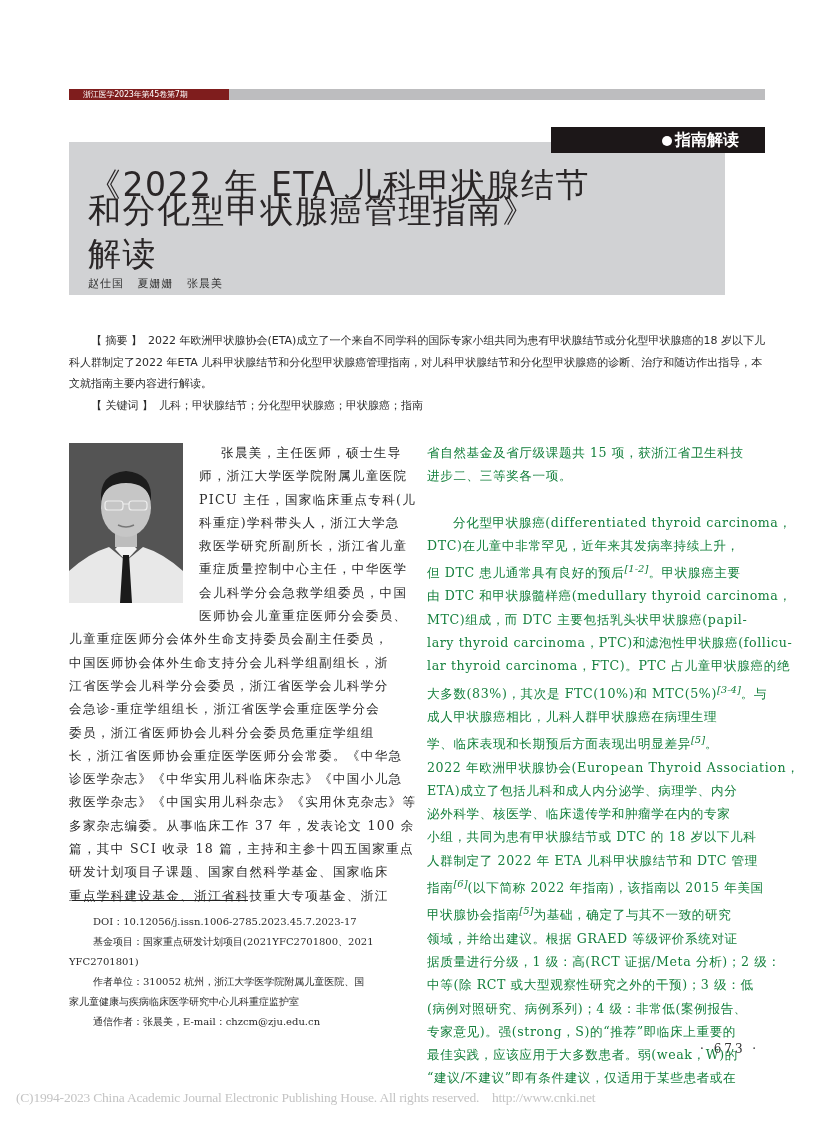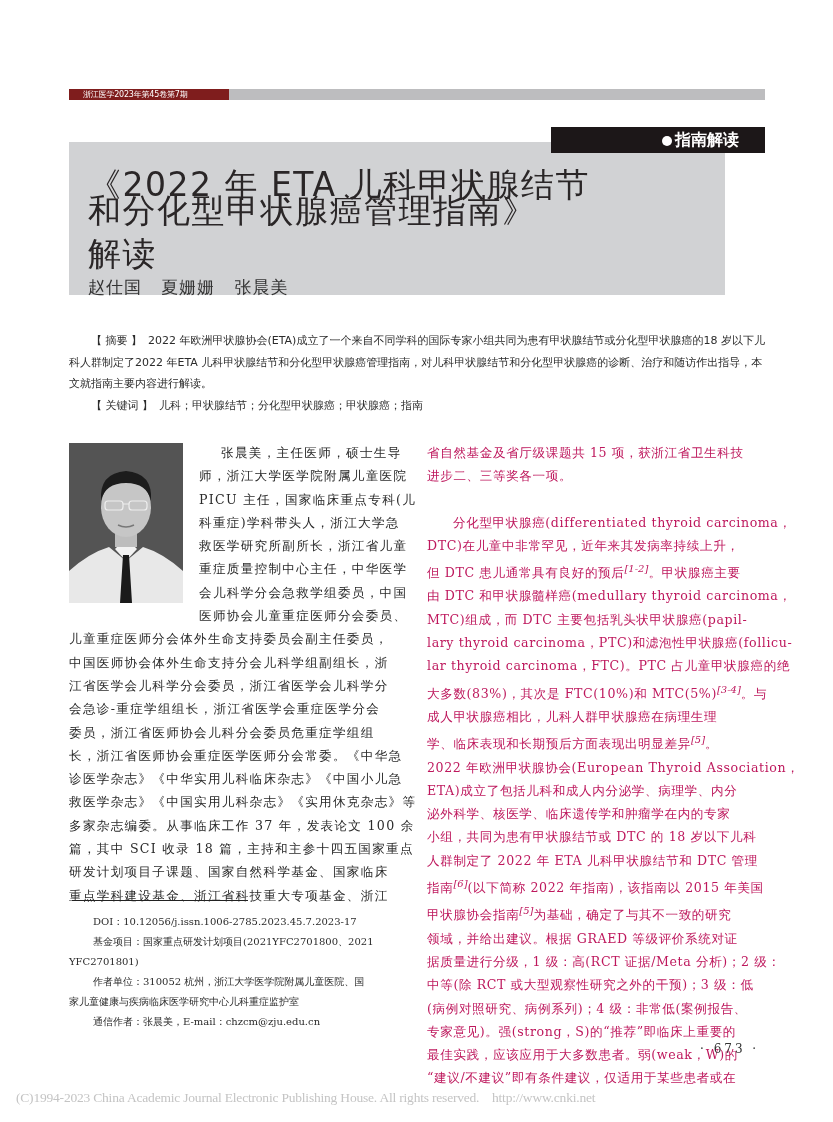--- a/index.html
+++ b/index.html
@@ -16,38 +16,38 @@
              color: #fff; font-family: "DejaVu Sans", sans-serif; font-size: 16px; font-weight: bold;
              line-height: 26px; text-align: right; padding-right: 26px; box-sizing: border-box; }
   .tag-dot { display: inline-block; width: 10px; height: 10px; border-radius: 50%; background: #fff;
              margin-right: 3px; vertical-align: -1px; }
 
   .title-line { position: absolute; left: 88px; font-family: "DejaVu Sans", sans-serif; font-size: 33px;
                 line-height: 40px; color: #2a2627; white-space: nowrap; letter-spacing: 1.5px; }
   .t1 { top: 149px; margin-top: 16px; }
   .t2 { top: 191px; }
   .t3 { top: 234px; }
-  .authors { position: absolute; left: 88px; top: 276px; font-size: 17px; color: #333; white-space: pre;
+  .authors { position: absolute; left: 88px; top: 276px; font-size: 11px; color: #333; white-space: pre;
              font-family: "DejaVu Serif", serif; letter-spacing: 1px; }
 
   .abstract { position: absolute; left: 69px; top: 330px; width: 696px; font-family: "DejaVu Sans", sans-serif;
               font-size: 11px; line-height: 21.5px; color: #2b2b2b; }
   .abstract p { margin: 0; text-indent: 22px; }
   .kw-label, .abs-label { font-weight: normal; margin-right: 6px; }
 
   .photo { position: absolute; left: 69px; top: 443px; width: 114px; height: 160px;
            background: linear-gradient(180deg, #5a5a5a 0%, #4c4c4c 100%); overflow: hidden; }
 
   .col-left { position: absolute; left: 69px; top: 441px; width: 344px; font-size: 12.6px; line-height: 23.3px;
               color: #2a2a2a; text-align: justify; letter-spacing: 1.3px; }
   .col-left .line { display: block; white-space: nowrap; }
   .col-left .indent-wrap { padding-left: 130px; }
 
   .col-right { position: absolute; left: 427px; top: 441px; width: 340px; font-size: 12.6px; line-height: 23.3px;
-               color: #be185d; letter-spacing: 0.6px; }
+               color: #15803d; letter-spacing: 0.6px; }
   .col-right .line { display: block; white-space: nowrap; }
   .sup { font-size: 10px; vertical-align: 5px; letter-spacing: 0; font-style: italic; }
 
   .fn-rule { position: absolute; left: 72px; top: 900px; width: 176px; height: 1px; background: #222; }
   .footnotes { position: absolute; left: 69px; top: 912px; width: 344px; font-size: 10px; line-height: 20px; color: #2a2a2a; }
   .footnotes .line { display: block; white-space: nowrap; }
   .footnotes .ind { padding-left: 24px; }
 
   .page-num { position: absolute; left: 700px; top: 1042px; font-size: 12px; color: #333; letter-spacing: 3px; white-space: pre; }
   .copyright { position: absolute; left: 16px; top: 1090px; font-family: "Liberation Serif", serif; font-size: 13.5px;

